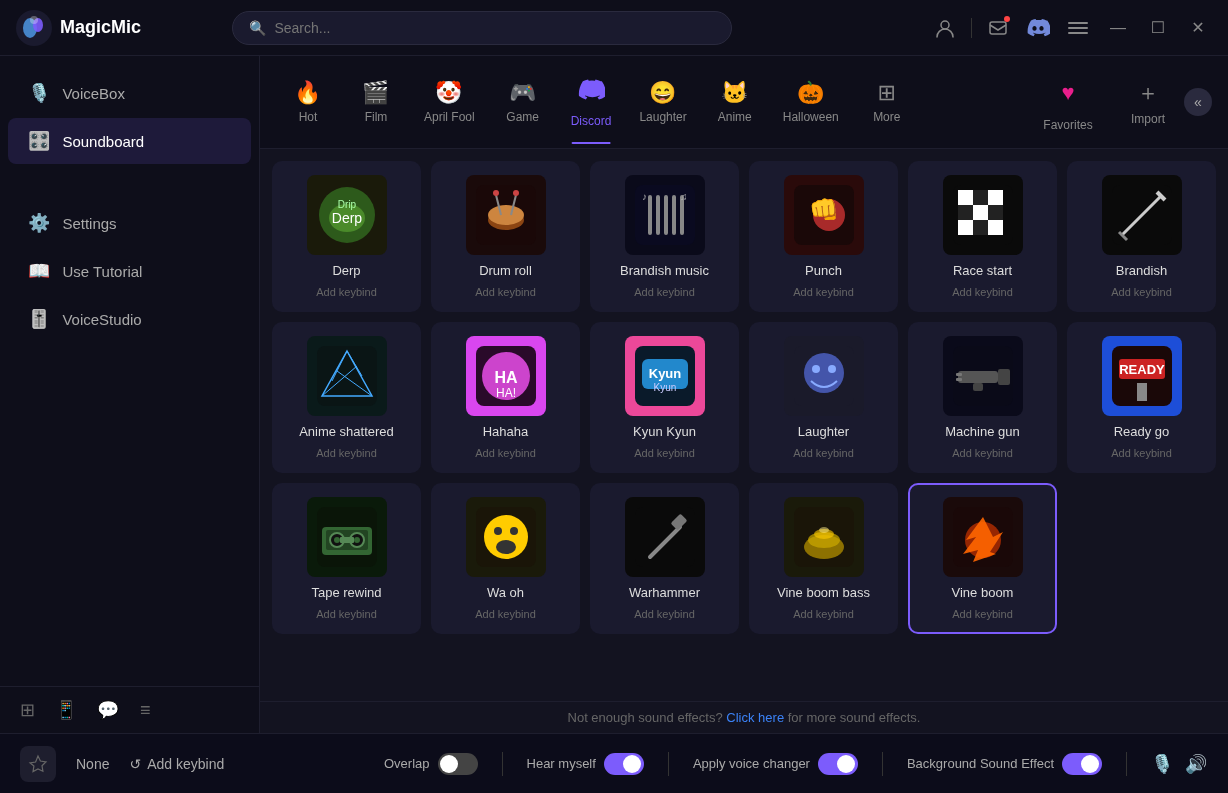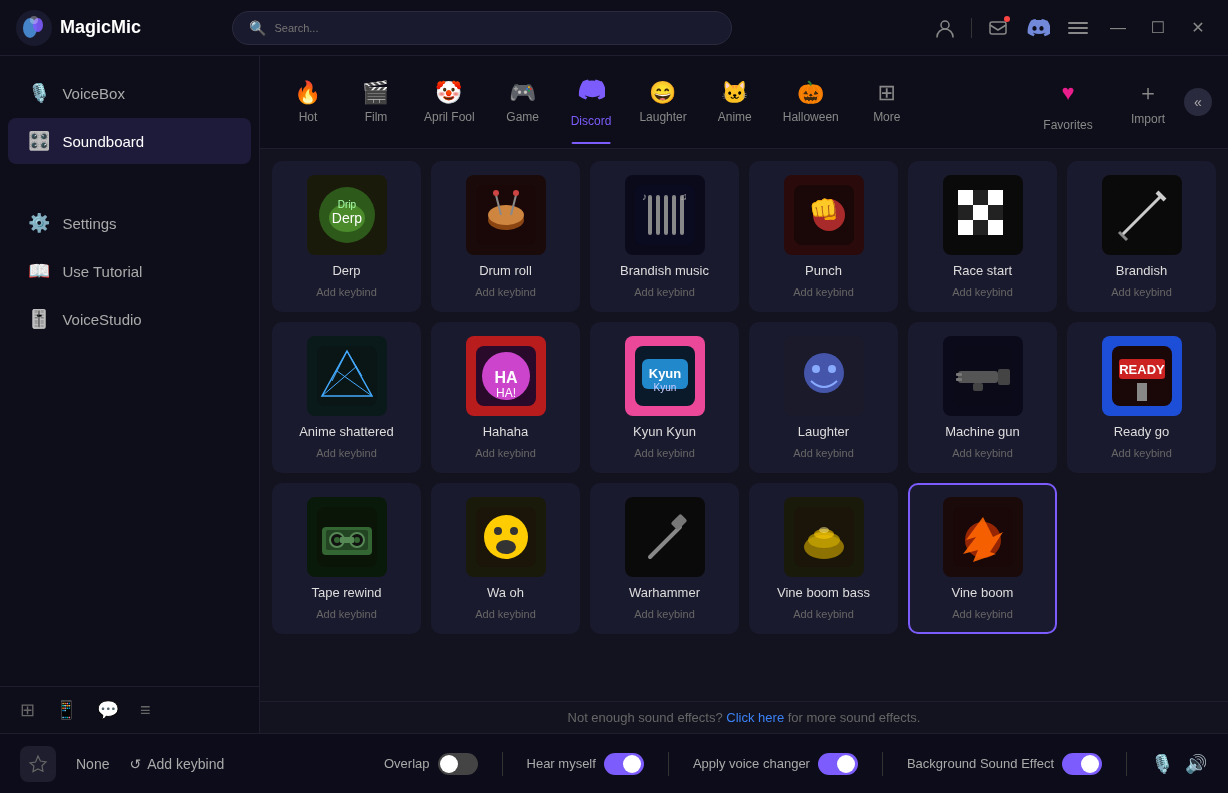--- a/index.html
+++ b/index.html
@@ -49,21 +49,21 @@
       align-items: center;
       padding: 8px 16px;
       gap: 8px;
       border: 1px solid #2a2a3e;
     }
     .search-bar input {
       background: transparent;
       border: none;
       outline: none;
       color: #c4b5fd;
-      font-size: 11px;
+      font-size: 14px;
       width: 100%;
     }
     .title-bar-actions {
       margin-left: auto;
       display: flex;
       align-items: center;
       gap: 12px;
     }
     .title-bar-icon {
       width: 28px;
@@ -341,21 +341,21 @@
     }
 
     
     .thumb-derp { background: #1a1a0a; }
     .thumb-drum { background: #1a0a0a; }
     .thumb-heavenly { background: #0a0a1a; }
     .thumb-punch { background: #2a0a0a; }
     .thumb-race { background: #0a0a0a; }
     .thumb-brandish { background: #0a0a0a; }
     .thumb-glass { background: #0a1a1a; }
-    .thumb-haha { background: #b91c1c; }
+    .thumb-haha { background: #d946ef; }
     .thumb-kyun { background: #ec4899; }
     .thumb-laughter { background: #1a1a2a; }
     .thumb-machine { background: #0a0a1a; }
     .thumb-ready { background: #1d4ed8; }
     .thumb-tape { background: #0a1a0a; }
     .thumb-waoh { background: #1a1a0a; }
     .thumb-warhammer { background: #0a0a0a; }
     .thumb-vine-bass { background: #1a1a0a; }
     .thumb-vine-boom { background: #1a0a0a; }
 

